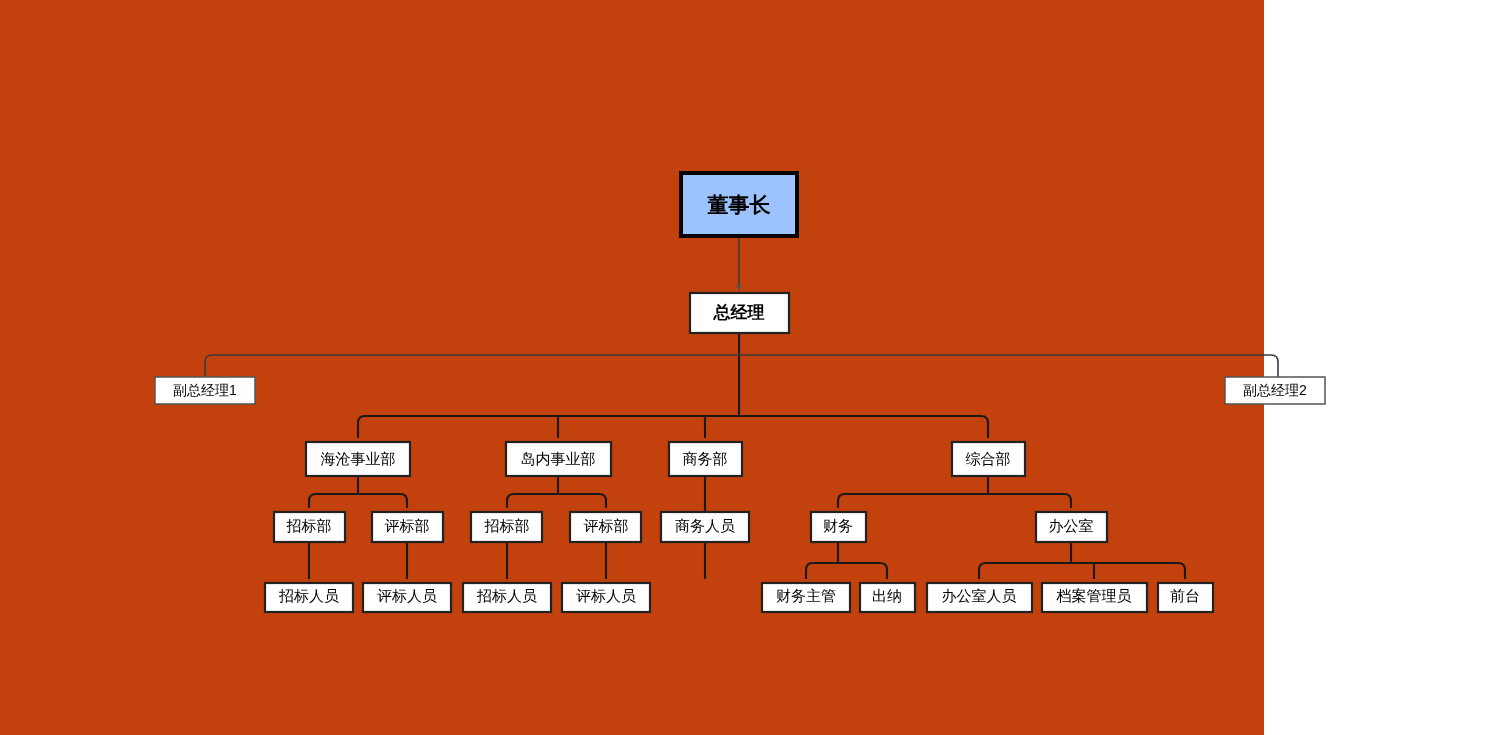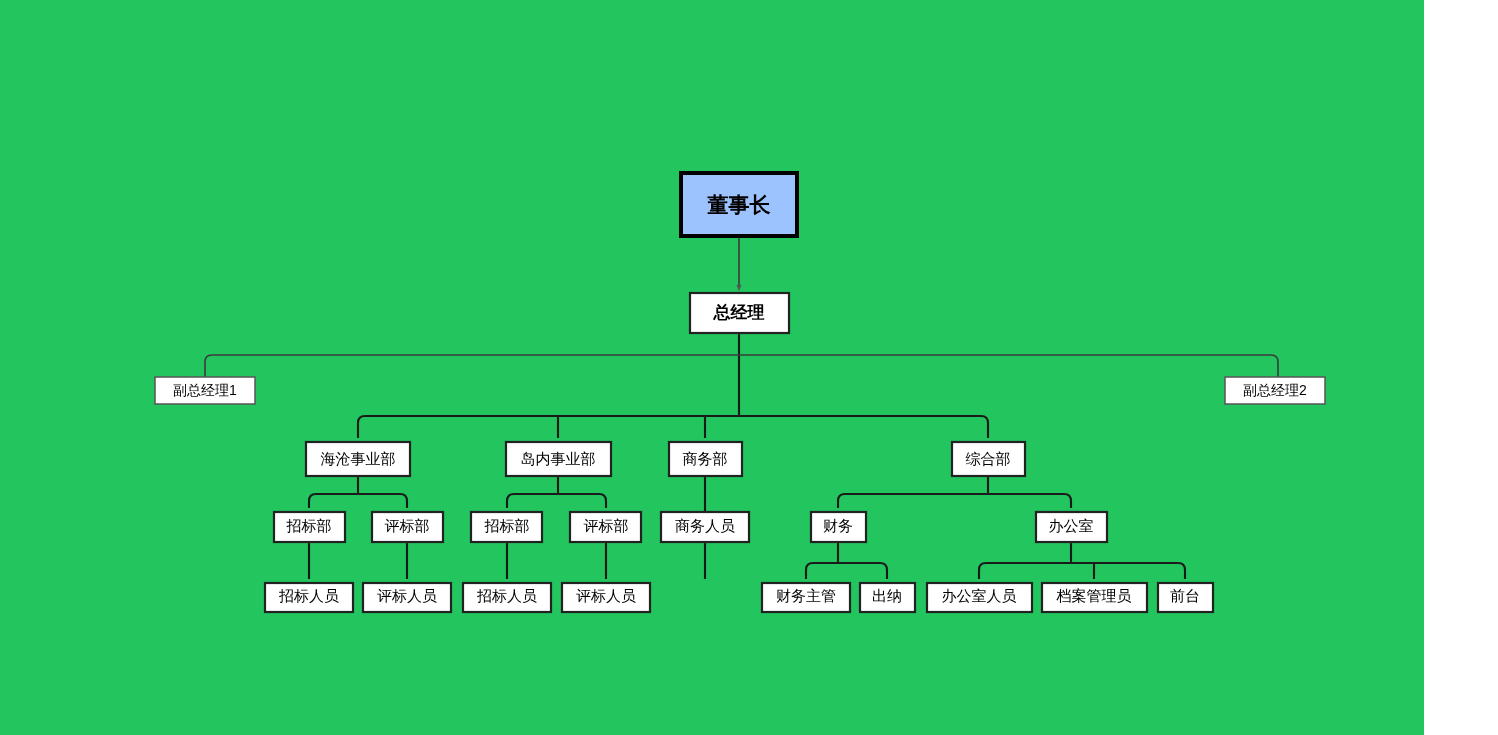--- a/index.html
+++ b/index.html
@@ -8,23 +8,23 @@
     background: #ffffff;
   }
   body {
     width: 1498px;
     height: 735px;
     font-family: "Liberation Sans", "DejaVu Sans", sans-serif;
     overflow: hidden;
   }
   #org-chart-root {
     position: relative;
-    width: 1424px;
+    width: 1264px;
     height: 735px;
-    background: #22c55e;
+    background: #c2410c;
   }
   svg.chart-canvas {
     position: absolute;
     left: 0;
     top: 0;
     width: 1498px;
     height: 735px;
     display: block;
   }
   .connector {

